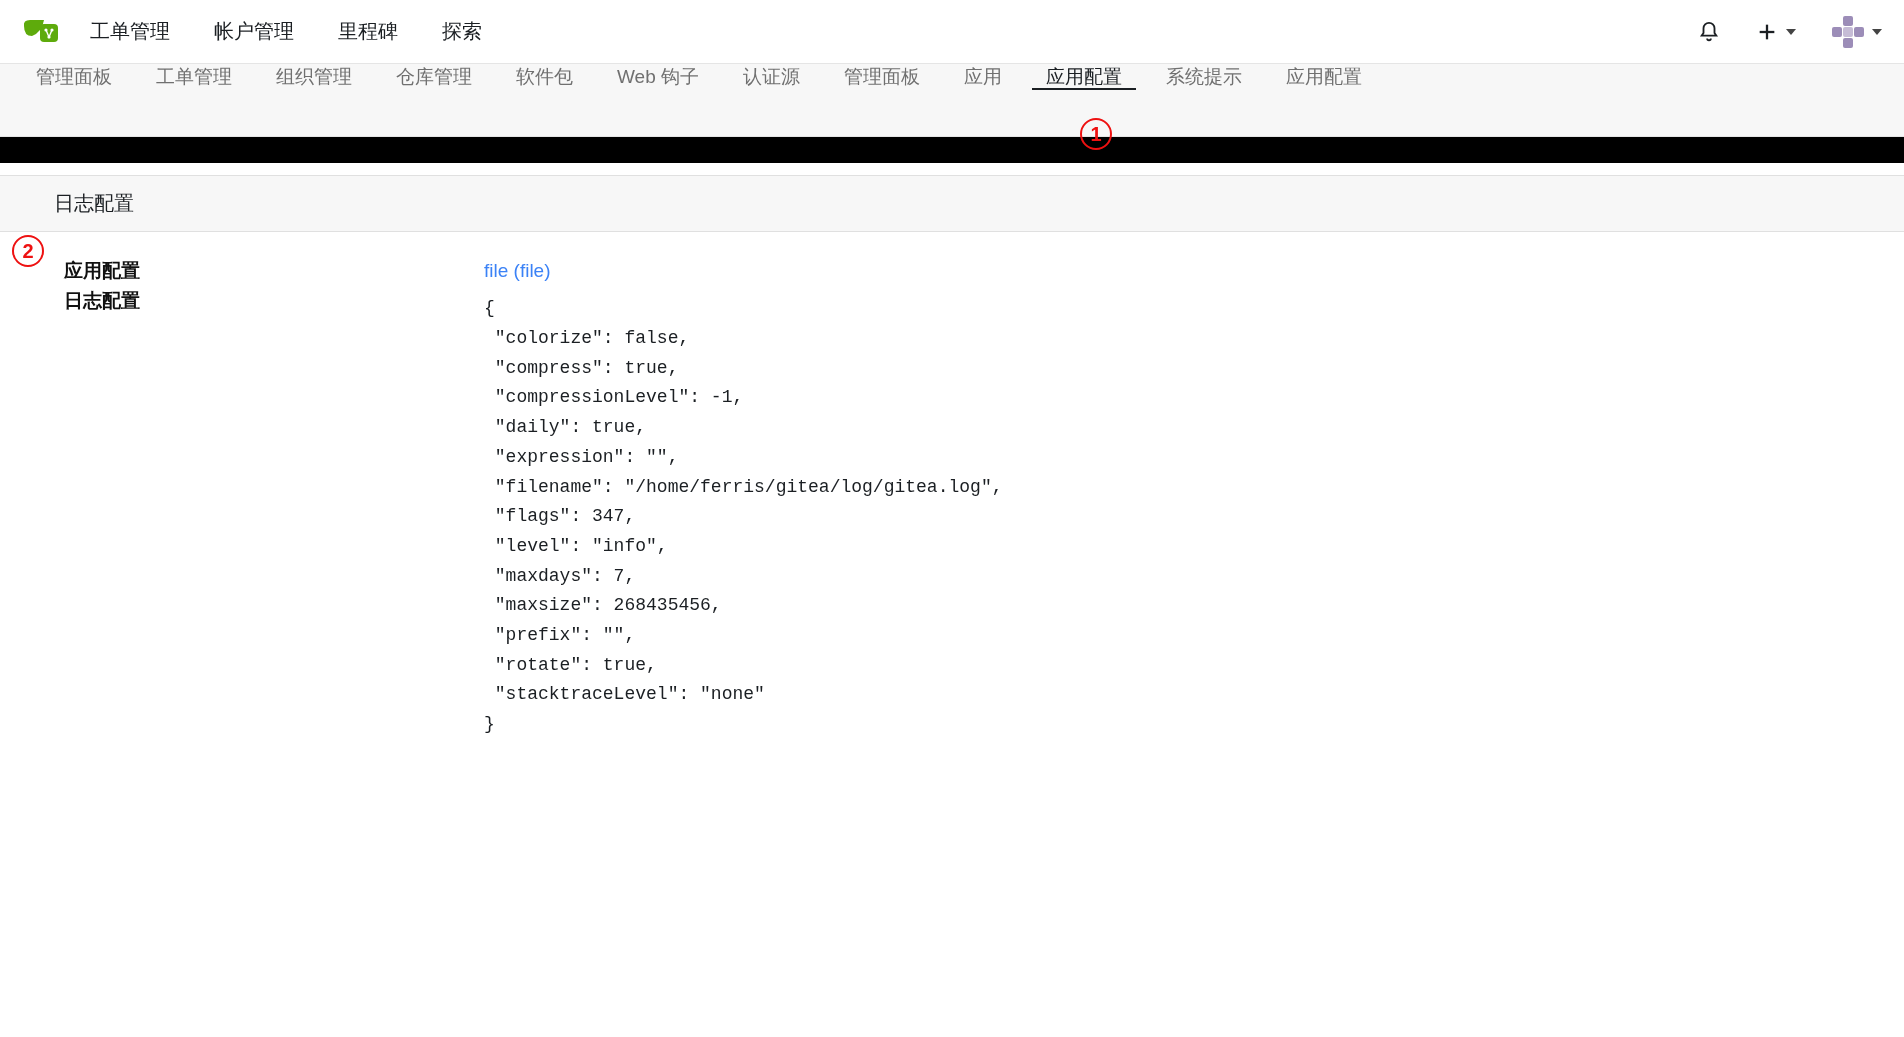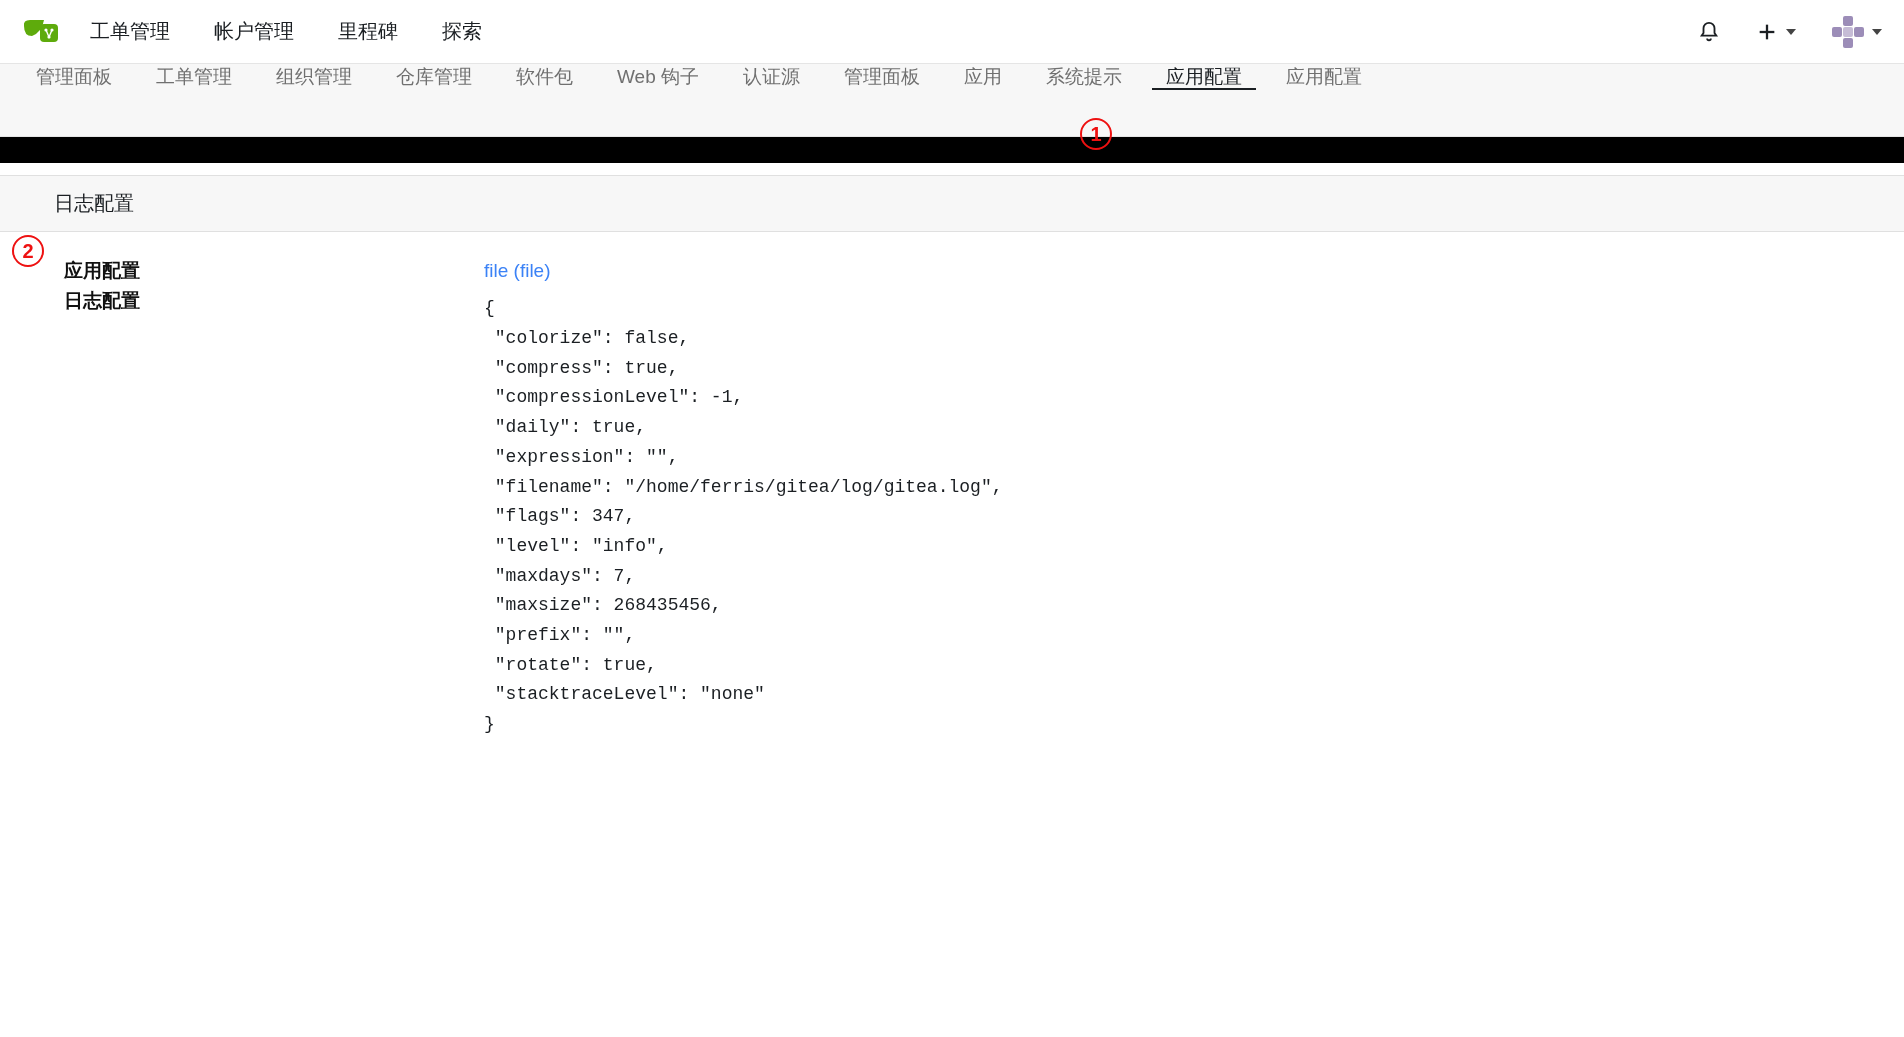--- a/index.html
+++ b/index.html
@@ -210,22 +210,22 @@
     <div class="admin-tabs" id="admin-tabs">
         <div class="tab">管理面板</div>
         <div class="tab">工单管理</div>
         <div class="tab">组织管理</div>
         <div class="tab">仓库管理</div>
         <div class="tab">软件包</div>
         <div class="tab">Web 钩子</div>
         <div class="tab">认证源</div>
         <div class="tab">管理面板</div>
         <div class="tab">应用</div>
+        <div class="tab active">应用配置</div>
         <div class="tab">系统提示</div>
-        <div class="tab active">应用配置</div>
         <div class="tab">应用配置</div>
       </div>
   </div>
 
   <div class="black-bar"></div>
 
   <div class="section-header">
     <span>日志配置</span>
   </div>
 

